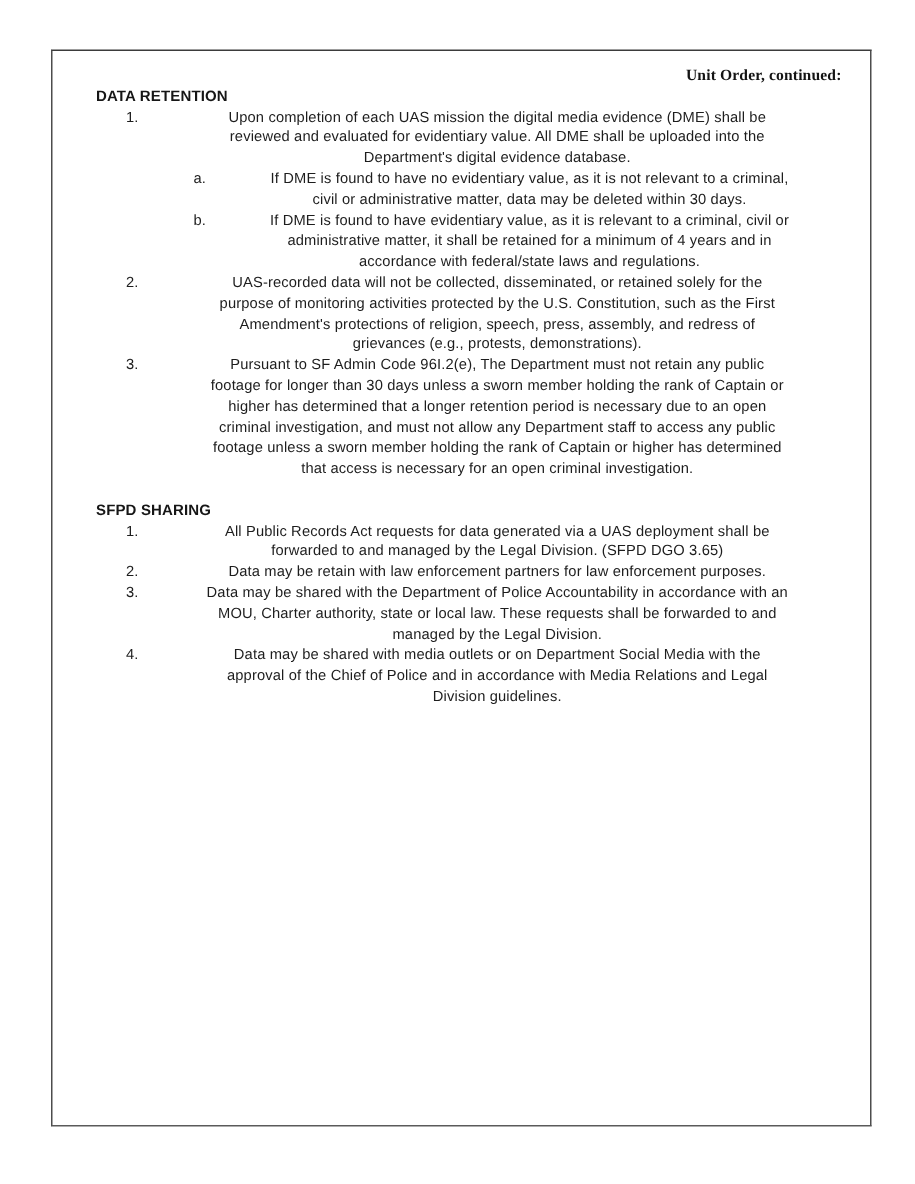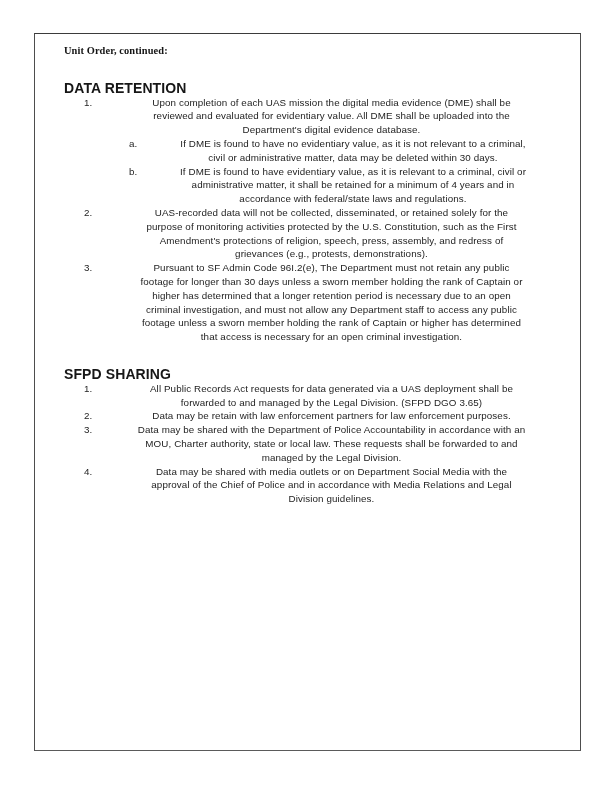--- a/index.html
+++ b/index.html
@@ -34,27 +34,27 @@
     color: #1d1d1d;
     font-size: 9.8px;
     line-height: 13.8px;
     letter-spacing: 0.1px;
   }
   .doc-header {
     font-family: "Liberation Serif", serif;
     font-weight: 700;
     font-size: 10.4px;
     color: #141414;
+    text-align: right;
   }
   .sec-title {
     font-family: "Liberation Sans", sans-serif;
     font-weight: 700;
-    font-size: 14px;
+    font-size: 10px;
     color: #161616;
-    margin-top: 24px;
   }
   .section-sharing {
     margin-top: 13.8px;
   }
   .item {
     display: flex;
     align-items: flex-start;
   }
   .item > .num {
     flex: 0 0 18px;

